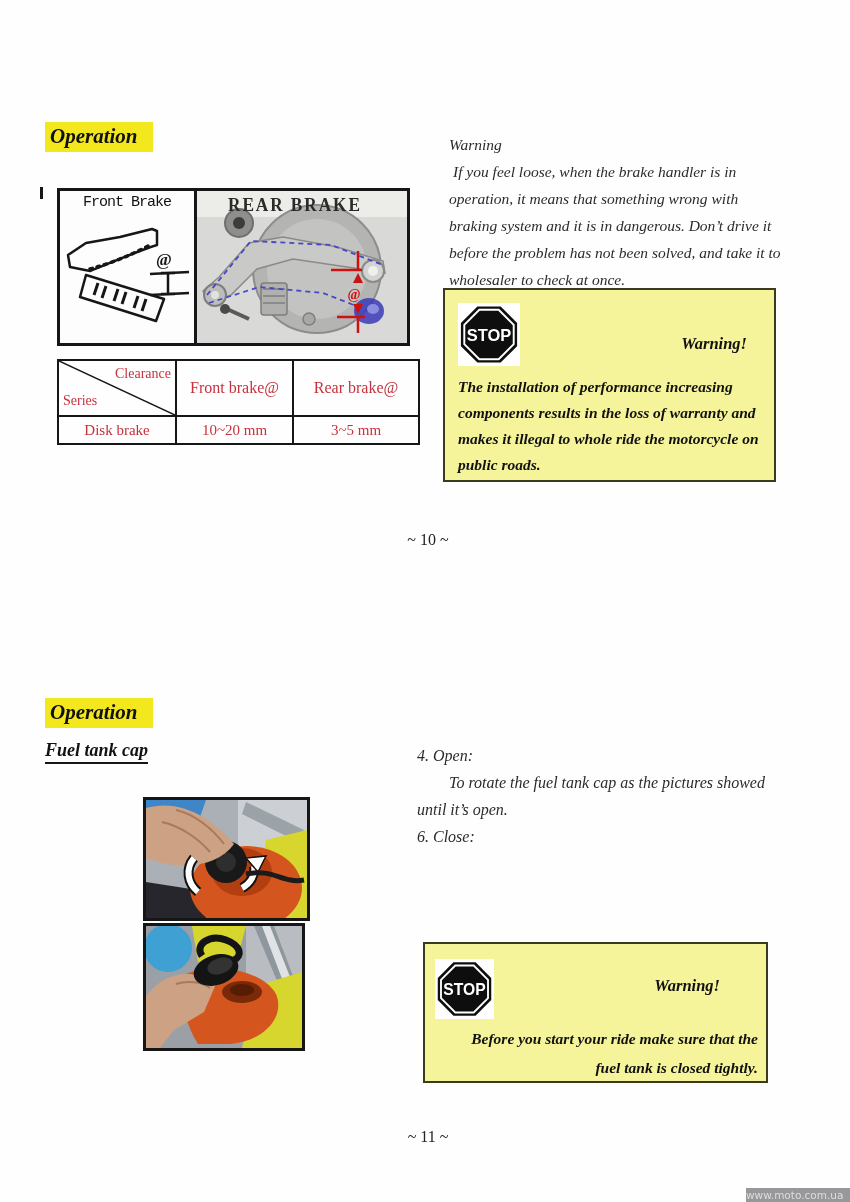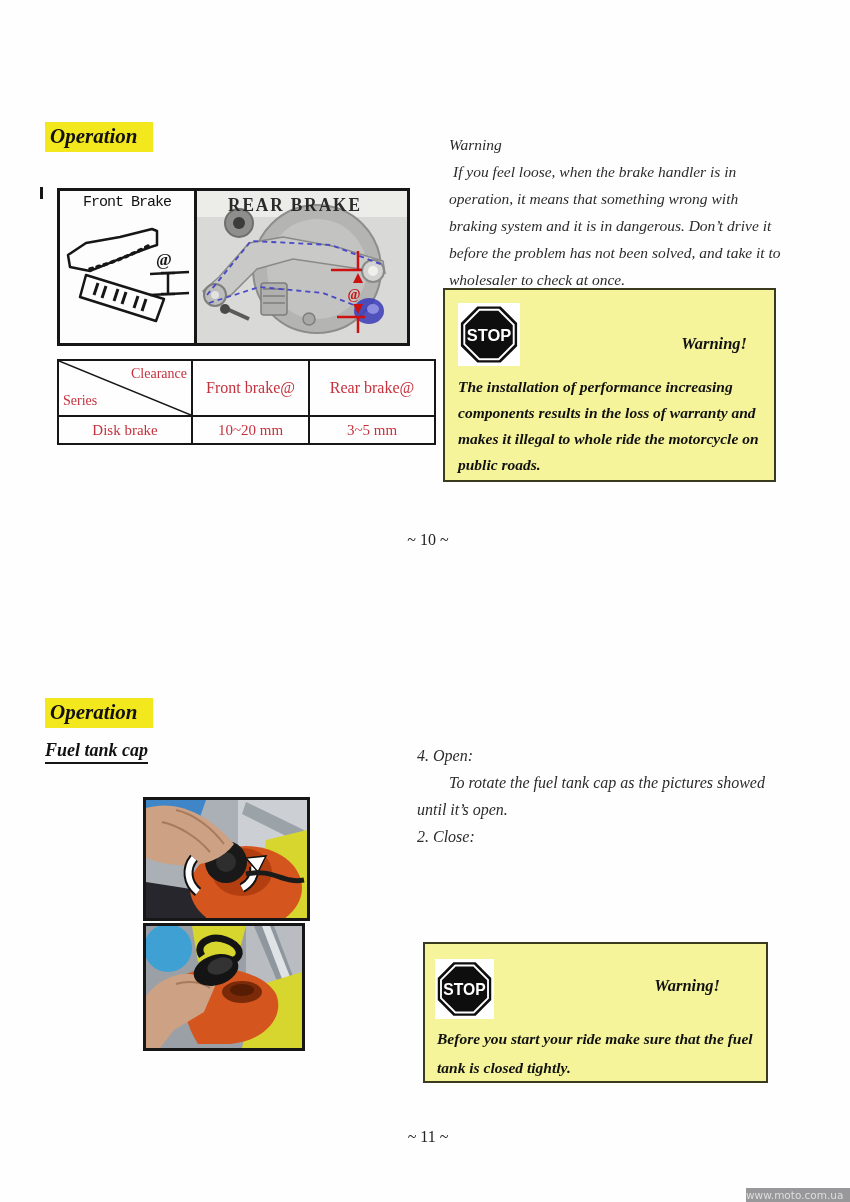--- a/index.html
+++ b/index.html
@@ -29,21 +29,21 @@
 
   
   .spec-table {
     position:absolute; left:57px; top:359px; border-collapse:collapse;
     color:#c5323e;
   }
   .spec-table td {
     border:2px solid #161616; text-align:center; vertical-align:middle;
     font-size:16px; background:#fefefe;
   }
-  .corner-cell { position:relative; width:134px; height:56px; padding:0; }
+  .corner-cell { position:relative; width:118px; height:56px; padding:0; }
   .corner-cell svg { position:absolute; left:0; top:0; width:100%; height:100%; }
   .corner-top { position:absolute; right:4px; top:5px; font-size:14px; }
   .corner-bottom { position:absolute; left:4px; bottom:6px; font-size:14px; }
   .col-head { width:117px; }
   .col-head2 { width:126px; }
   .data-row td { height:28px; font-size:15px; }
 
   .note-block { position:absolute; left:449px; top:131px; width:332px;
     font-style:italic; font-size:15.5px; line-height:27px; color:#2b2b2b; }
   .note-body { text-indent:4px; }
@@ -238,32 +238,32 @@
       <path d="M30,58 C42,54 56,56 64,62" fill="none" stroke="#a87a5c" stroke-width="2"></path>
       <ellipse cx="70" cy="44" rx="23" ry="15" fill="#141414" transform="rotate(-18 70 44)"></ellipse>
       <ellipse cx="74" cy="40" rx="13" ry="8" fill="#333" transform="rotate(-18 74 40)"></ellipse>
       <path d="M56,30 C48,18 64,8 80,14 C96,20 96,30 88,34" fill="none" stroke="#141414" stroke-width="7"></path>
     </svg>
   </div>
 
   <div class="steps-block">
     <div>4. Open:</div>
     <p class="step-body">To rotate the fuel tank cap as the pictures showed until it’s open.</p>
-    <div>2. Close:</div>
+    <div>6. Close:</div>
   </div>
 
   <div class="stop-box" style="left:423px; top:942px; width:345px; height:141px;">
     <div class="stop-sign-wrap" style="left:10px; top:15px; width:59px; height:60px;">
       <svg width="59" height="60" viewBox="0 0 64 64">
         <polygon points="20,3 44,3 61,20 61,44 44,61 20,61 3,44 3,20" fill="#0e0e0e"></polygon>
         <polygon points="22,6.5 42,6.5 57.5,22 57.5,42 42,57.5 22,57.5 6.5,42 6.5,22" fill="none" stroke="#ffffff" stroke-width="2"></polygon>
         <text x="32" y="38.5" text-anchor="middle" font-family="Liberation Sans, sans-serif" font-size="17" font-weight="bold" fill="#ffffff">STOP</text>
       </svg>
     </div>
     <div class="stop-box-title" style="right:46px; top:32px;">Warning!</div>
-    <div class="stop-box-body" style="left:12px; top:80px; right:8px; line-height:29px;">Before you start your ride make sure that the fuel tank is closed tightly.</div>
+    <div class="stop-box-body" style="left:29px; top:80px; right:8px; line-height:29px;text-align:right;">Before you start your ride make sure that the fuel tank is closed tightly.</div>
   </div>
 
   <div class="page-num" style="top:1128px;">~ 11 ~</div>
 
   <div class="watermark">www.moto.com.ua</div>
 
 </div>
 
 </body></html>

